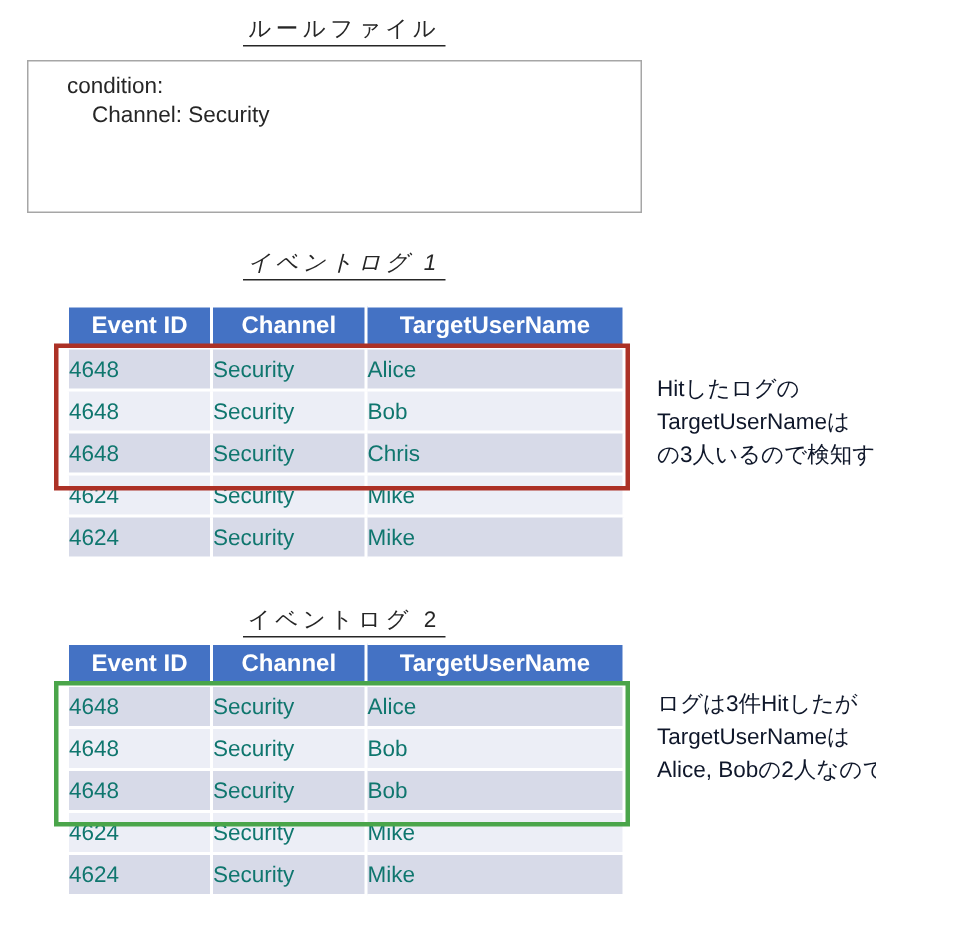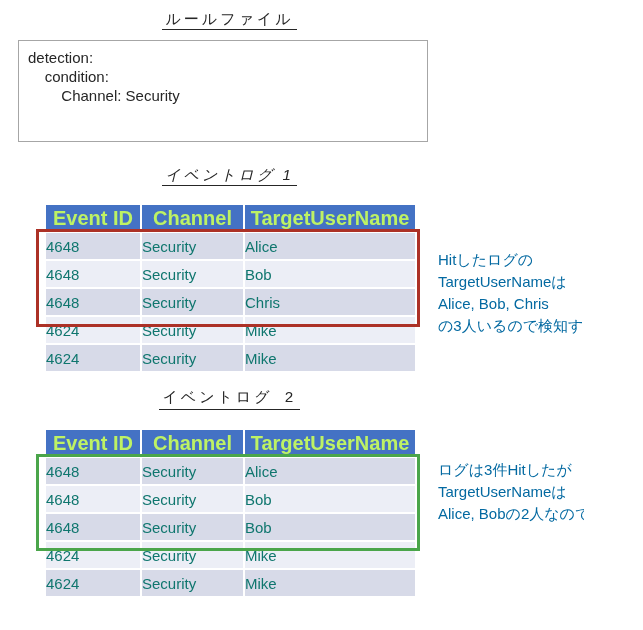--- a/index.html
+++ b/index.html
@@ -19,59 +19,58 @@
     position:absolute; left:18px; top:40px; width:410px; height:102px;
     border:1px solid #a6a6a6; box-sizing:border-box;
     padding:7px 0 0 9px; font-size:15px; line-height:19px;
   }
   .rulebox .line { white-space:pre; }
   table.log {
     position:absolute; left:44px; border-collapse:collapse; table-layout:fixed;
     width:371px;
   }
   table.log th {
-    background:var(--header-bg,#4472C4); color:#bef264; font-weight:bold;
-    font-size:20px; height:26px; border:2px solid #ffffff; text-align:center;
+    background:var(--header-bg,#4472C4); color:#ffffff; font-weight:bold;
+    font-size:16px; height:26px; border:2px solid #ffffff; text-align:center;
     padding:0;
   }
   table.log td {
     font-size:15px; color:#0f766e; text-align:left; height:26px;
     border:2px solid #ffffff; padding:0;
   }
   table.log tr.dark td { background:var(--row-dark,#D7DAE8); }
   table.log tr.light td { background:var(--row-light,#ECEEF6); }
   .hit-box {
     position:absolute; left:36px; width:384px; box-sizing:border-box;
     border:3px solid; background:transparent; pointer-events:none;
   }
   .hit-box.red   { border-color:var(--hit-red,#AC3126);  top:229px; height:98px; }
   .hit-box.green { border-color:var(--hit-green,#4AA54A); top:454px; height:97px; }
   .annotation {
     position:absolute; left:438px; font-size:15px; line-height:22px;
-    color:#0369a1; white-space:nowrap;
+    color:#0f172a; white-space:nowrap;
   }
   #annotation-1 { top:249px; }
   #annotation-2 { top:459px; }
   #title-rule { top:10px; }
   #title-log1 { top:166px;font-style:italic; }
-  #title-log2 { top:388px;font-family:Liberation Mono, monospace; }
+  #title-log2 { top:404px; }
   #table-log1 { top:203px; }
   #table-log2 { top:428px; }
 </style>
 </head>
 <body>
 
 <div class="canvas">
 
   <div class="section-title" id="title-rule">
     <span class="u">ルールファイル</span>
   </div>
 
   <div class="rulebox">
-    <div class="line">detection:</div>
     <div class="line">    condition:</div>
     <div class="line">        Channel: Security</div>
   </div>
 
   <div class="section-title" id="title-log1">
     <span class="u">イベントログ 1</span>
   </div>
 
   <table class="log" id="table-log1">
     <colgroup>
@@ -113,21 +112,20 @@
         <td>Mike</td>
       </tr>
     </tbody>
   </table>
 
   <div class="hit-box red"></div>
 
   <div class="annotation" id="annotation-1">
     <div>Hitしたログの</div>
     <div>TargetUserNameは</div>
-    <div>Alice, Bob, Chris</div>
     <div>の3人いるので検知する</div>
   </div>
 
   <div class="section-title" id="title-log2">
     <span class="u">イベントログ 2</span>
   </div>
 
   <table class="log" id="table-log2">
     <colgroup>
       <col style="width:96px">

